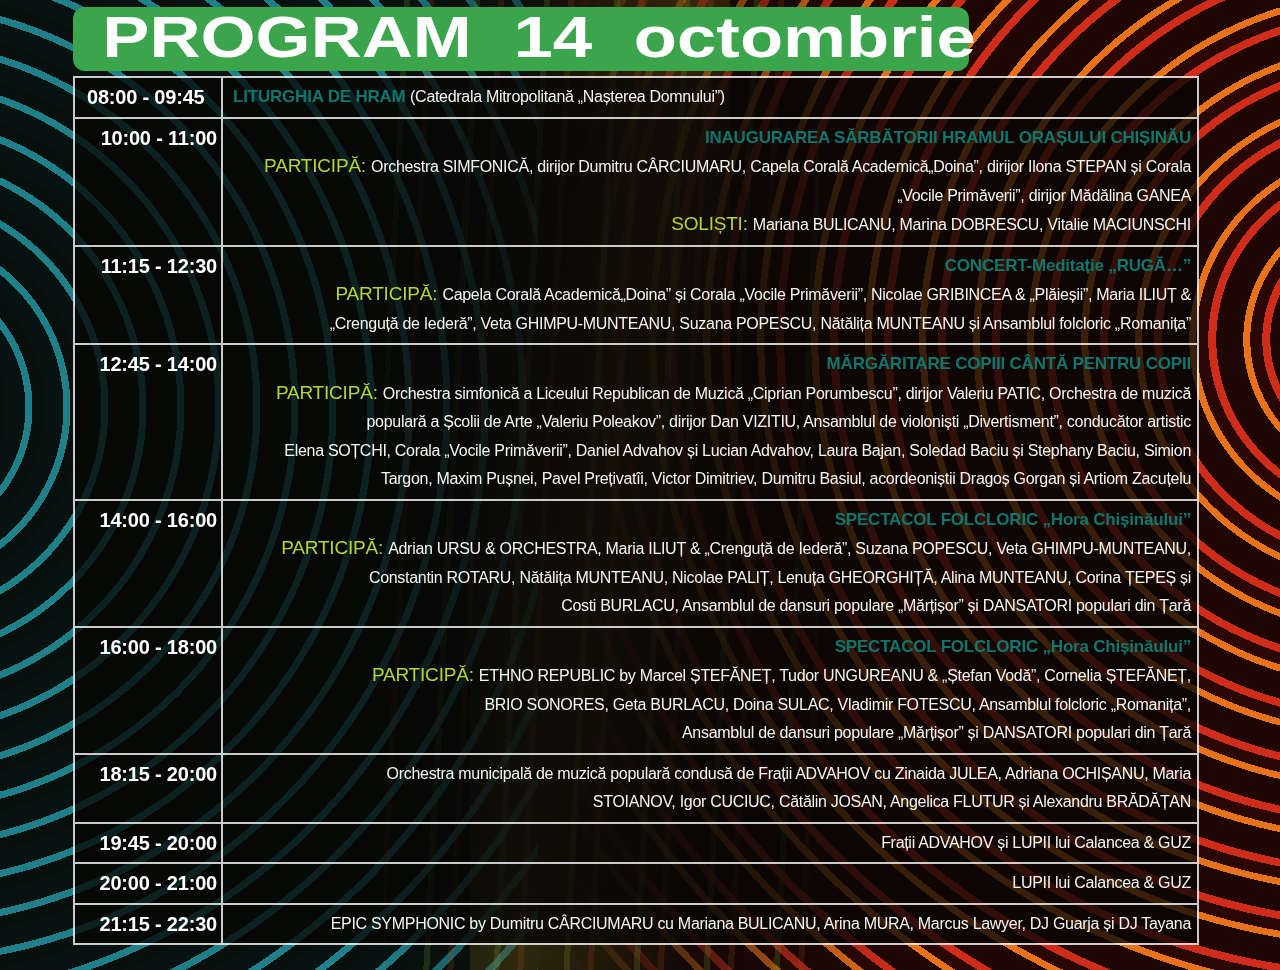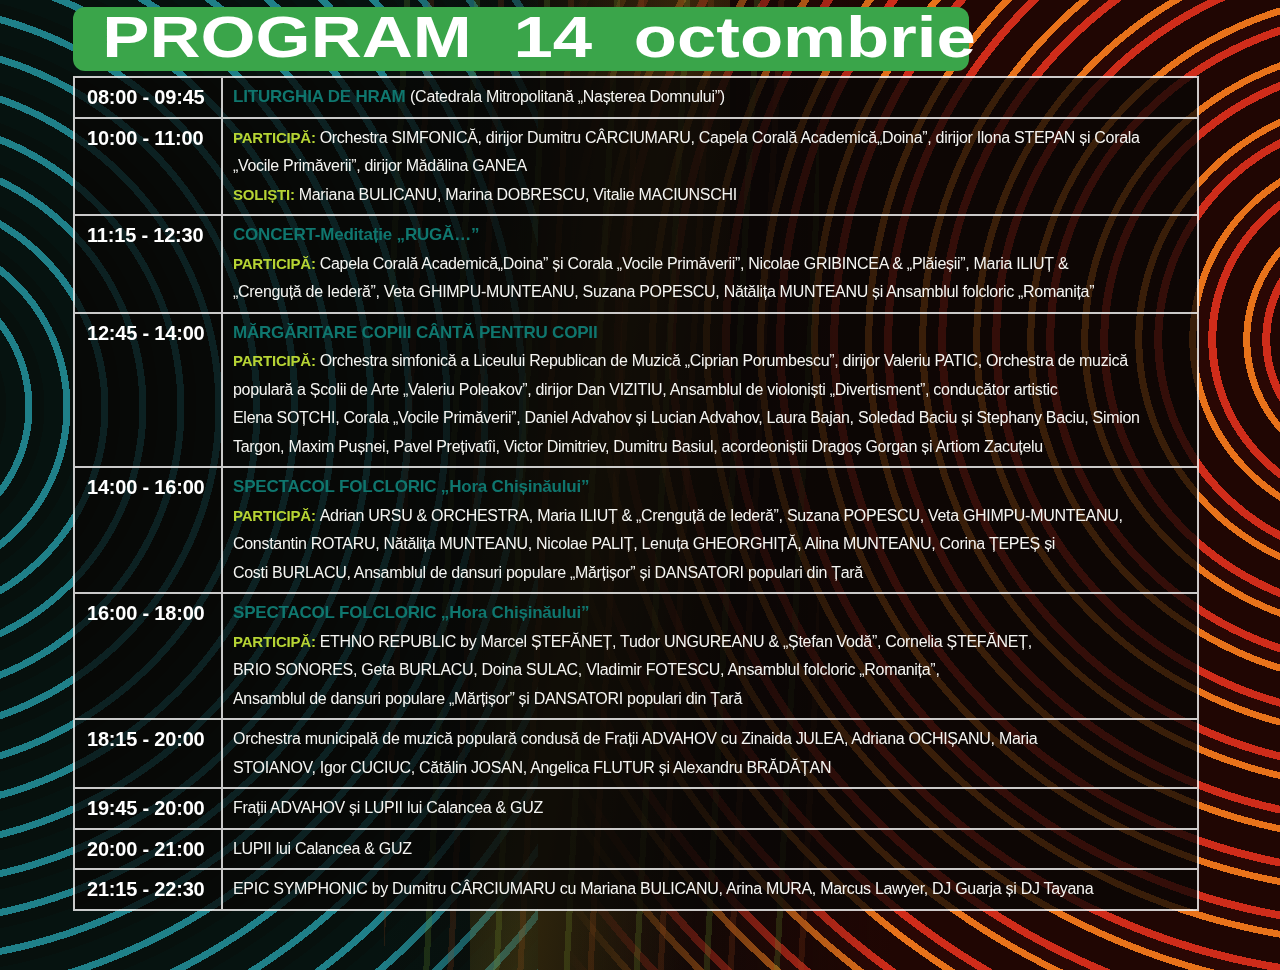--- a/index.html
+++ b/index.html
@@ -54,38 +54,38 @@
     word-spacing:18px; white-space:nowrap;
     transform:scaleX(1.22); transform-origin:left center;
     padding-left:24px; padding-bottom:5px;
   }
   .schedule {
     width:1126px;
     border:2px solid var(--separator);
     box-sizing:border-box;
   }
   .row { display:flex; background:rgba(8,7,5,0.78); }
-  .row + .row { border-top:2px solid var(--separator); }
+  .row + .row { border-top:2px solid var(--separator);text-align:right; }
   .time-cell {
     flex:0 0 146px; width:146px; box-sizing:border-box;
     padding:5px 4px 5px 12px;
     font-weight:bold; font-size:20px; letter-spacing:-0.2px;
     line-height:28.5px; color:#ffffff; white-space:nowrap;
   }
   .event-cell {
     flex:1 1 auto; min-width:0;
     border-left:2px solid var(--separator);
     padding:5px 6px 5px 10px; overflow:hidden;
   }
   .line {
     line-height:28.5px; white-space:nowrap;
     font-size:16px; letter-spacing:-0.3px; color:#f5f5f2;
   }
   .seg-title { font-weight:bold; font-size:17px; letter-spacing:-0.2px; color:#0f766e; }
-  .seg-label { font-weight:bold; font-size:15px; letter-spacing:-0.2px; color:var(--label-green); }
+  .seg-label { font-weight:normal; font-size:19px; letter-spacing:-0.2px; color:var(--label-green); }
 </style>
 </head>
 <body>
 
 <div class="bg bg-left"></div>
 <div class="bg bg-right"></div>
 <div class="bg bg-center"></div>
 <div class="bg bg-gold"></div>
 
 <div class="content">
@@ -95,20 +95,21 @@
   <div class="schedule">
       <div class="row">
         <div class="time-cell">08:00 - 09:45</div>
         <div class="event-cell">
           <div class="line"><span class="seg-title">LITURGHIA DE HRAM </span><span class="seg-text">(Catedrala Mitropolitană „Nașterea Domnului”)</span></div>
         </div>
       </div>
       <div class="row">
         <div class="time-cell">10:00 - 11:00</div>
         <div class="event-cell">
+          <div class="line"><span class="seg-title">INAUGURAREA SĂRBĂTORII HRAMUL ORAȘULUI CHIȘINĂU</span></div>
           <div class="line"><span class="seg-label">PARTICIPĂ: </span><span class="seg-text">Orchestra SIMFONICĂ, dirijor Dumitru CÂRCIUMARU, Capela Corală Academică„Doina”, dirijor Ilona STEPAN și Corala</span></div>
           <div class="line"><span class="seg-text">„Vocile Primăverii”, dirijor Mădălina GANEA</span></div>
           <div class="line"><span class="seg-label">SOLIȘTI: </span><span class="seg-text">Mariana BULICANU, Marina DOBRESCU, Vitalie MACIUNSCHI</span></div>
         </div>
       </div>
       <div class="row">
         <div class="time-cell">11:15 - 12:30</div>
         <div class="event-cell">
           <div class="line"><span class="seg-title">CONCERT-Meditație „RUGĂ…”</span></div>
           <div class="line"><span class="seg-label">PARTICIPĂ: </span><span class="seg-text">Capela Corală Academică„Doina” și Corala „Vocile Primăverii”, Nicolae GRIBINCEA &amp; „Plăieșii”, Maria ILIUȚ &amp;</span></div>

